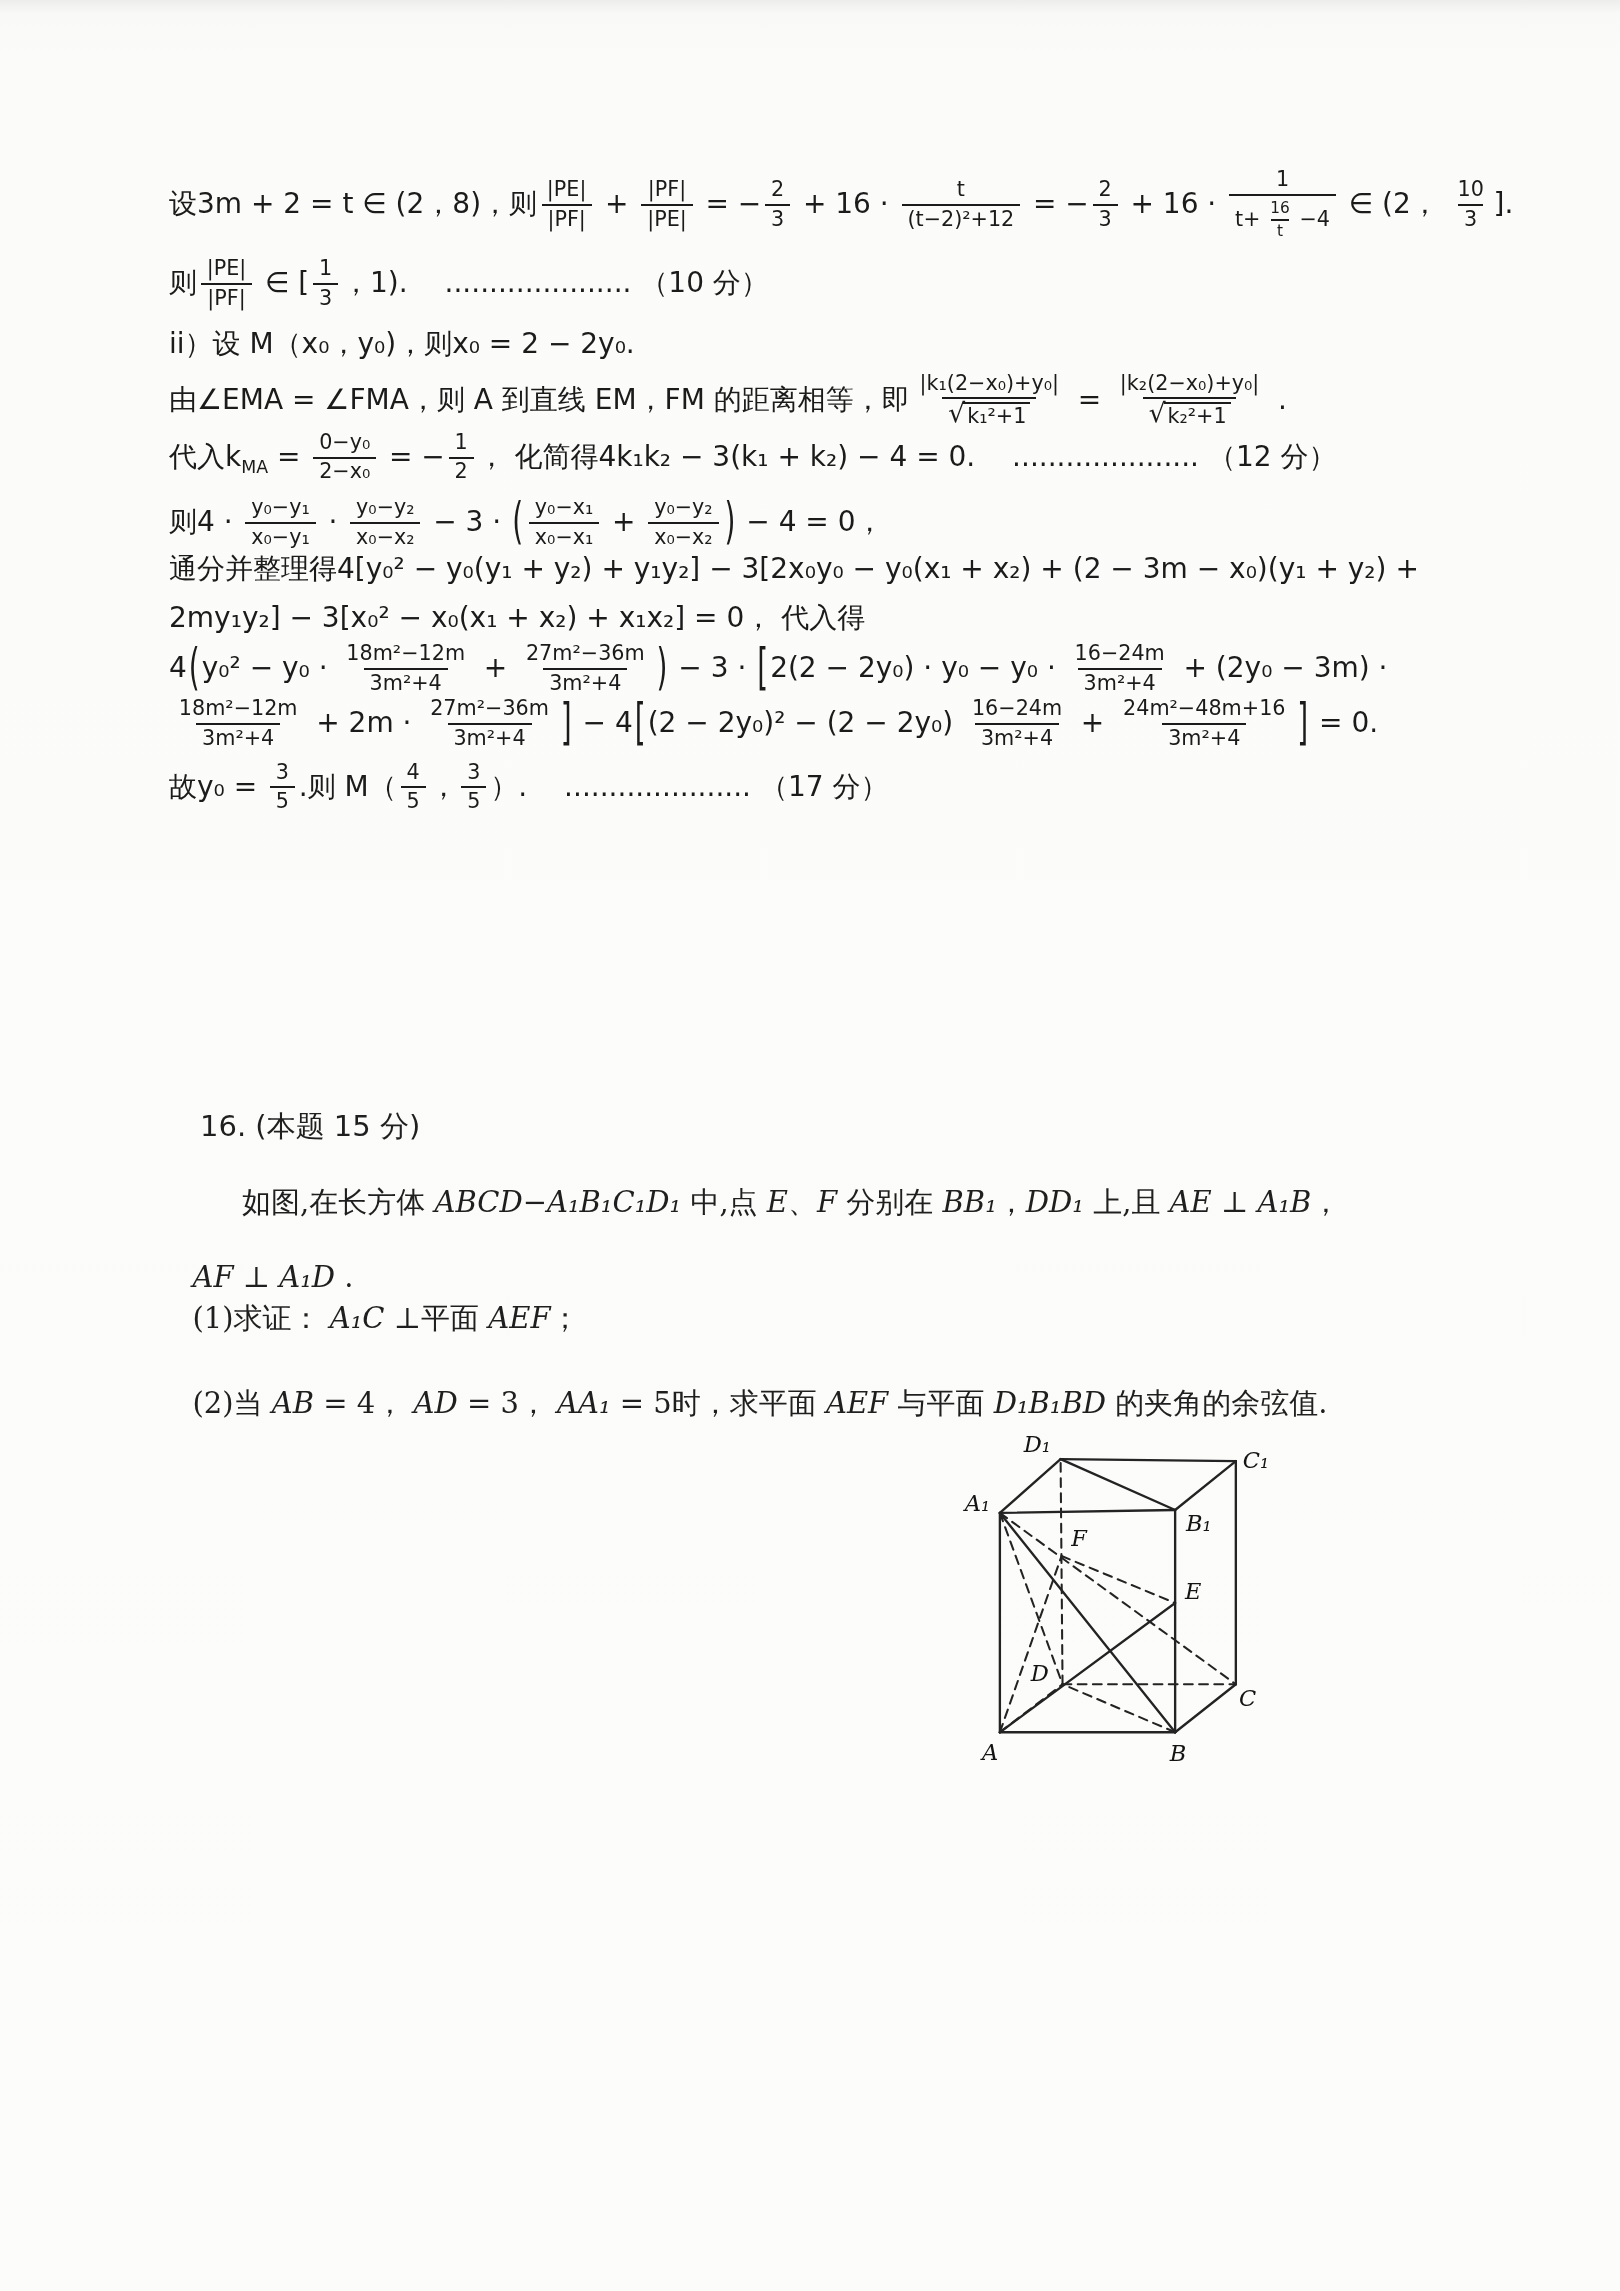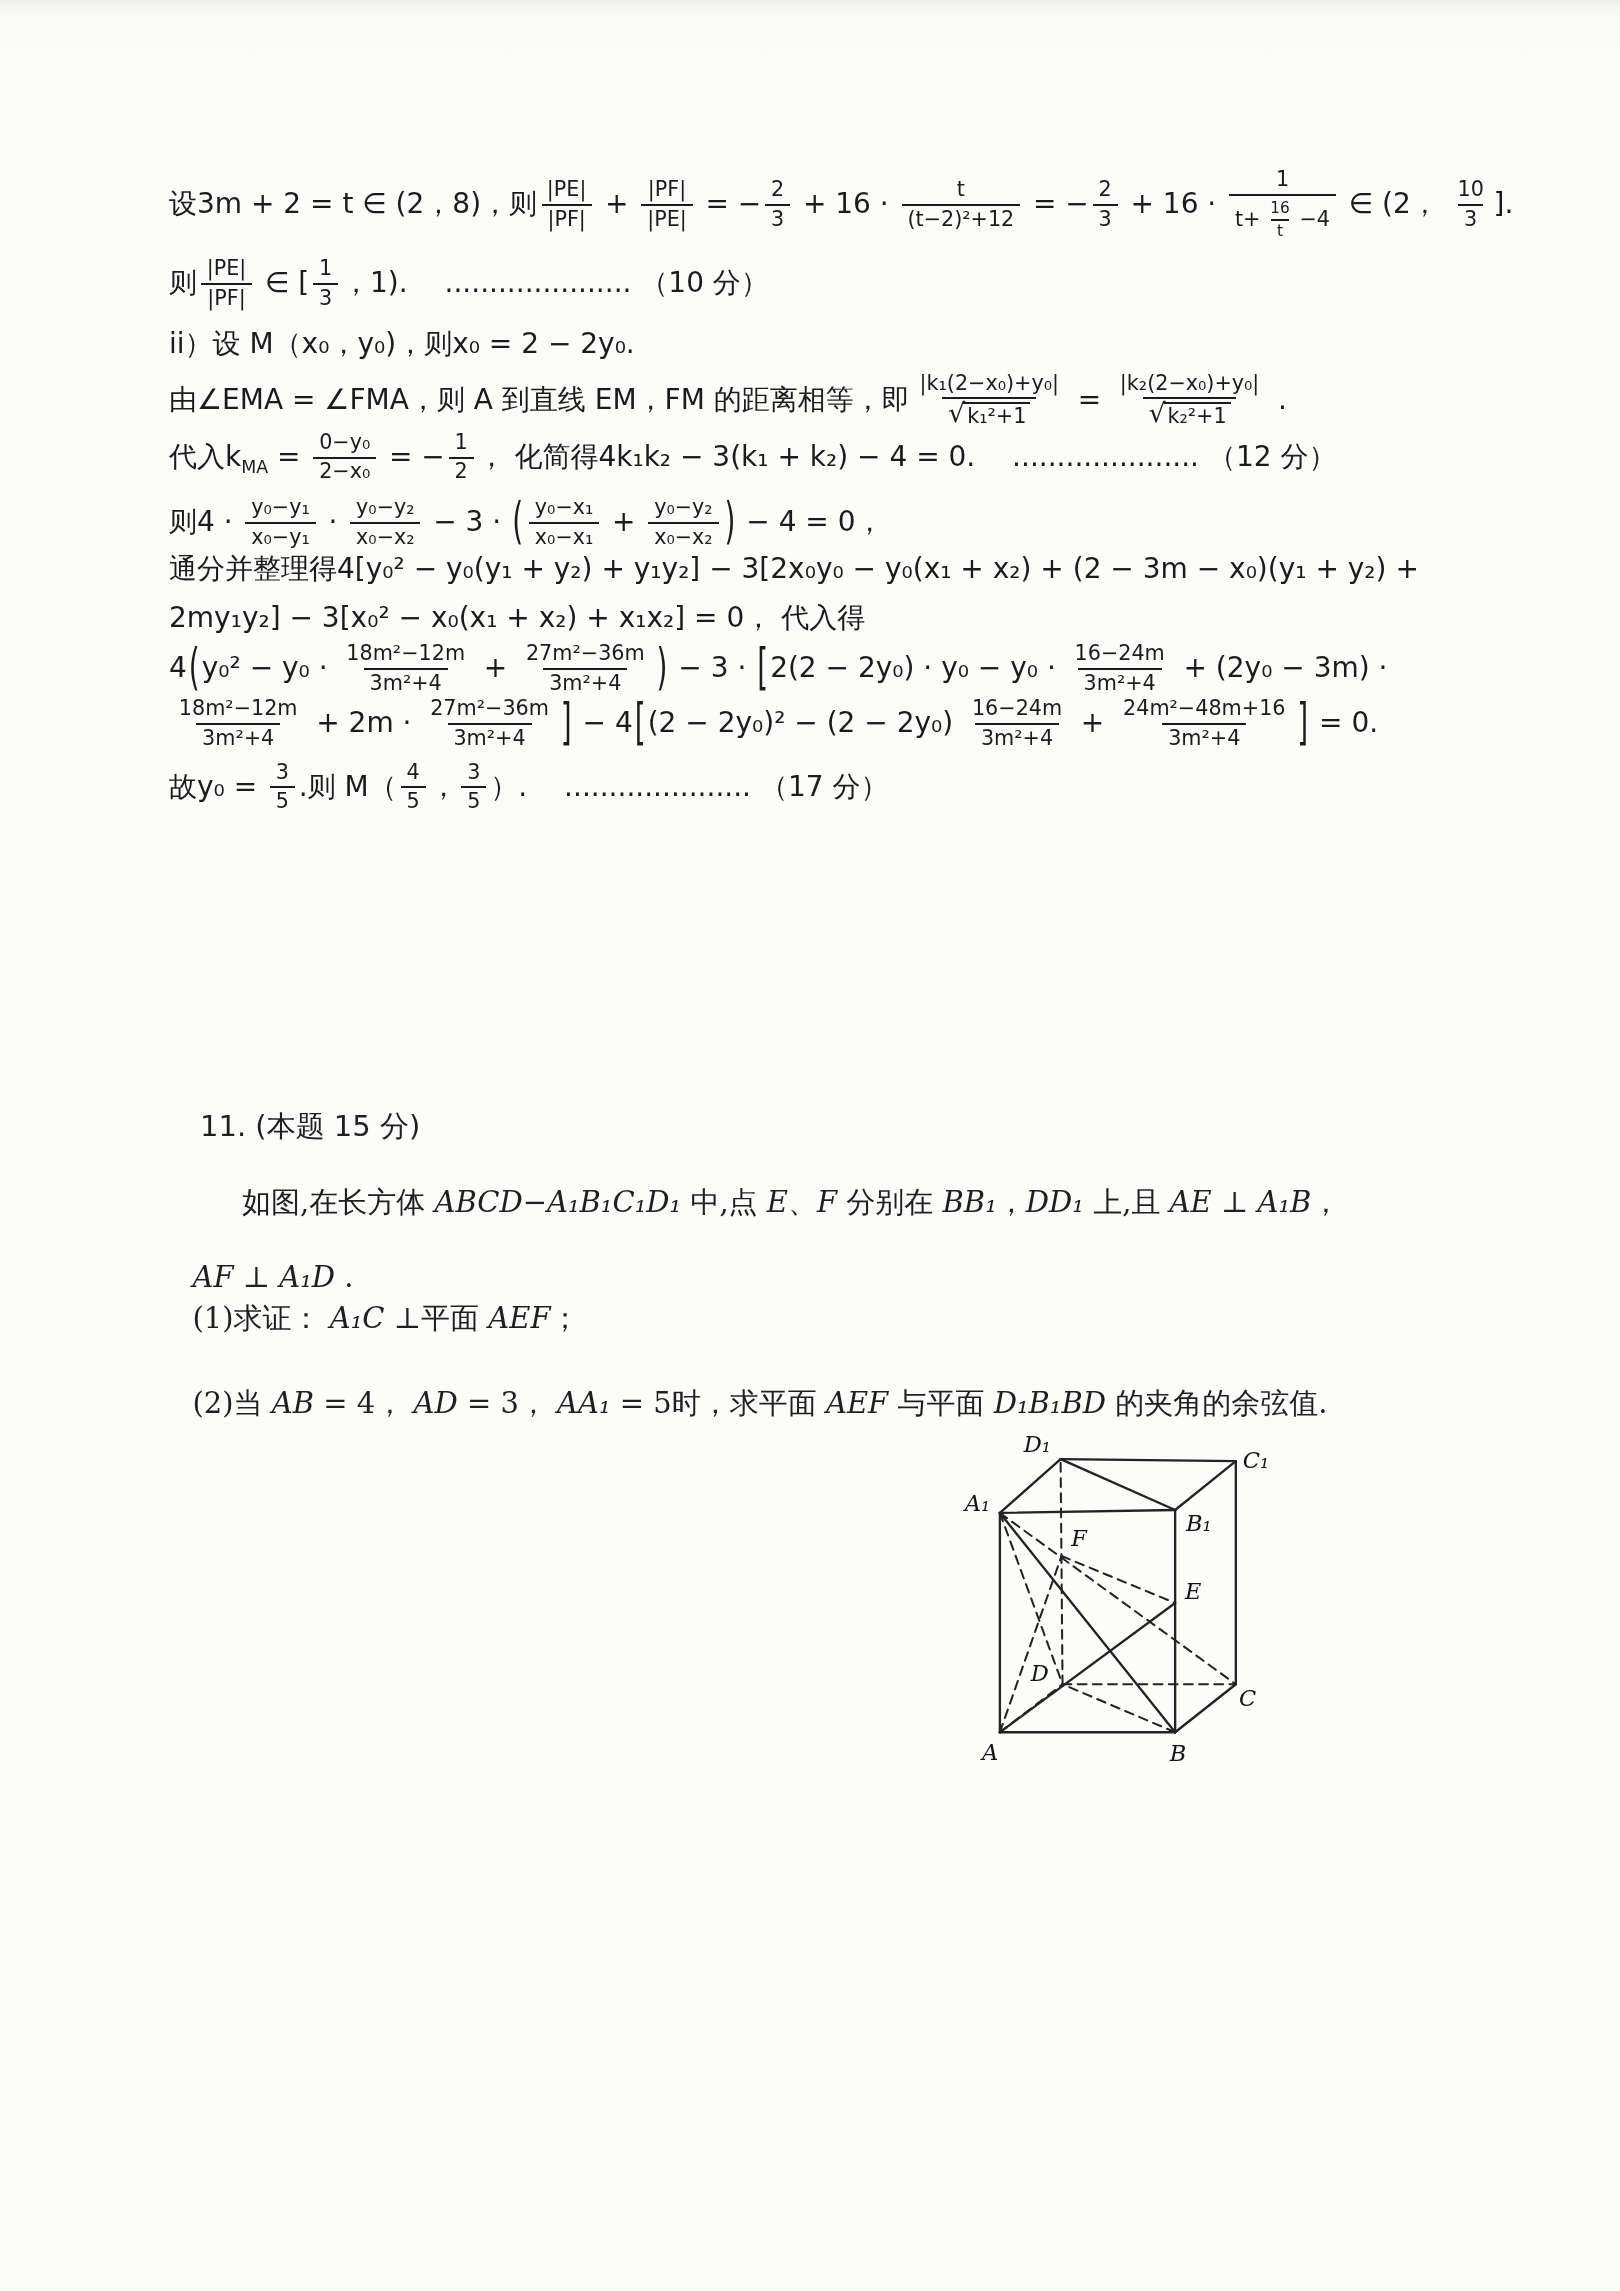--- a/index.html
+++ b/index.html
@@ -164,21 +164,21 @@
           <span class="den">5</span>
         </span>.则 M（<span class="frac">
           <span class="num">4</span>
           <span class="den">5</span>
         </span>，<span class="frac">
           <span class="num">3</span>
           <span class="den">5</span>
         </span>）.　 ..................... （17 分）</div>
     </div>
   <div id="problem16" class="block pblock">
-      <div class="pline">11. (本题 15 分)</div>
+      <div class="pline">16. (本题 15 分)</div>
       <div class="pline">如图,在长方体 <span class="mit">ABCD−A₁B₁C₁D₁</span> 中,点 <span class="mit">E</span>、<span class="mit">F</span> 分别在 <span class="mit">BB₁</span>，<span class="mit">DD₁</span> 上,且 <span class="mit">AE</span> ⊥ <span class="mit">A₁B</span>，</div>
       <div class="pline"><span class="mit">AF</span> ⊥ <span class="mit">A₁D</span> .</div>
       <div class="pline">(1)求证：  <span class="mit">A₁C</span> ⊥平面 <span class="mit">AEF</span>；</div>
       <div class="pline">(2)当 <span class="mit">AB</span> = 4，  <span class="mit">AD</span> = 3，  <span class="mit">AA₁</span> = 5时，求平面 <span class="mit">AEF</span> 与平面 <span class="mit">D₁B₁BD</span> 的夹角的余弦值.</div>
     </div>
   <div id="figure-wrap">
     <svg id="fig-svg" width="345" height="374" viewBox="0 0 352 382">
         <line x1="62" y1="322" x2="126" y2="273" class="e dash"></line>
         <line x1="126" y1="273" x2="303" y2="273" class="e dash"></line>
         <line x1="126" y1="273" x2="124" y2="43" class="e dash"></line>

